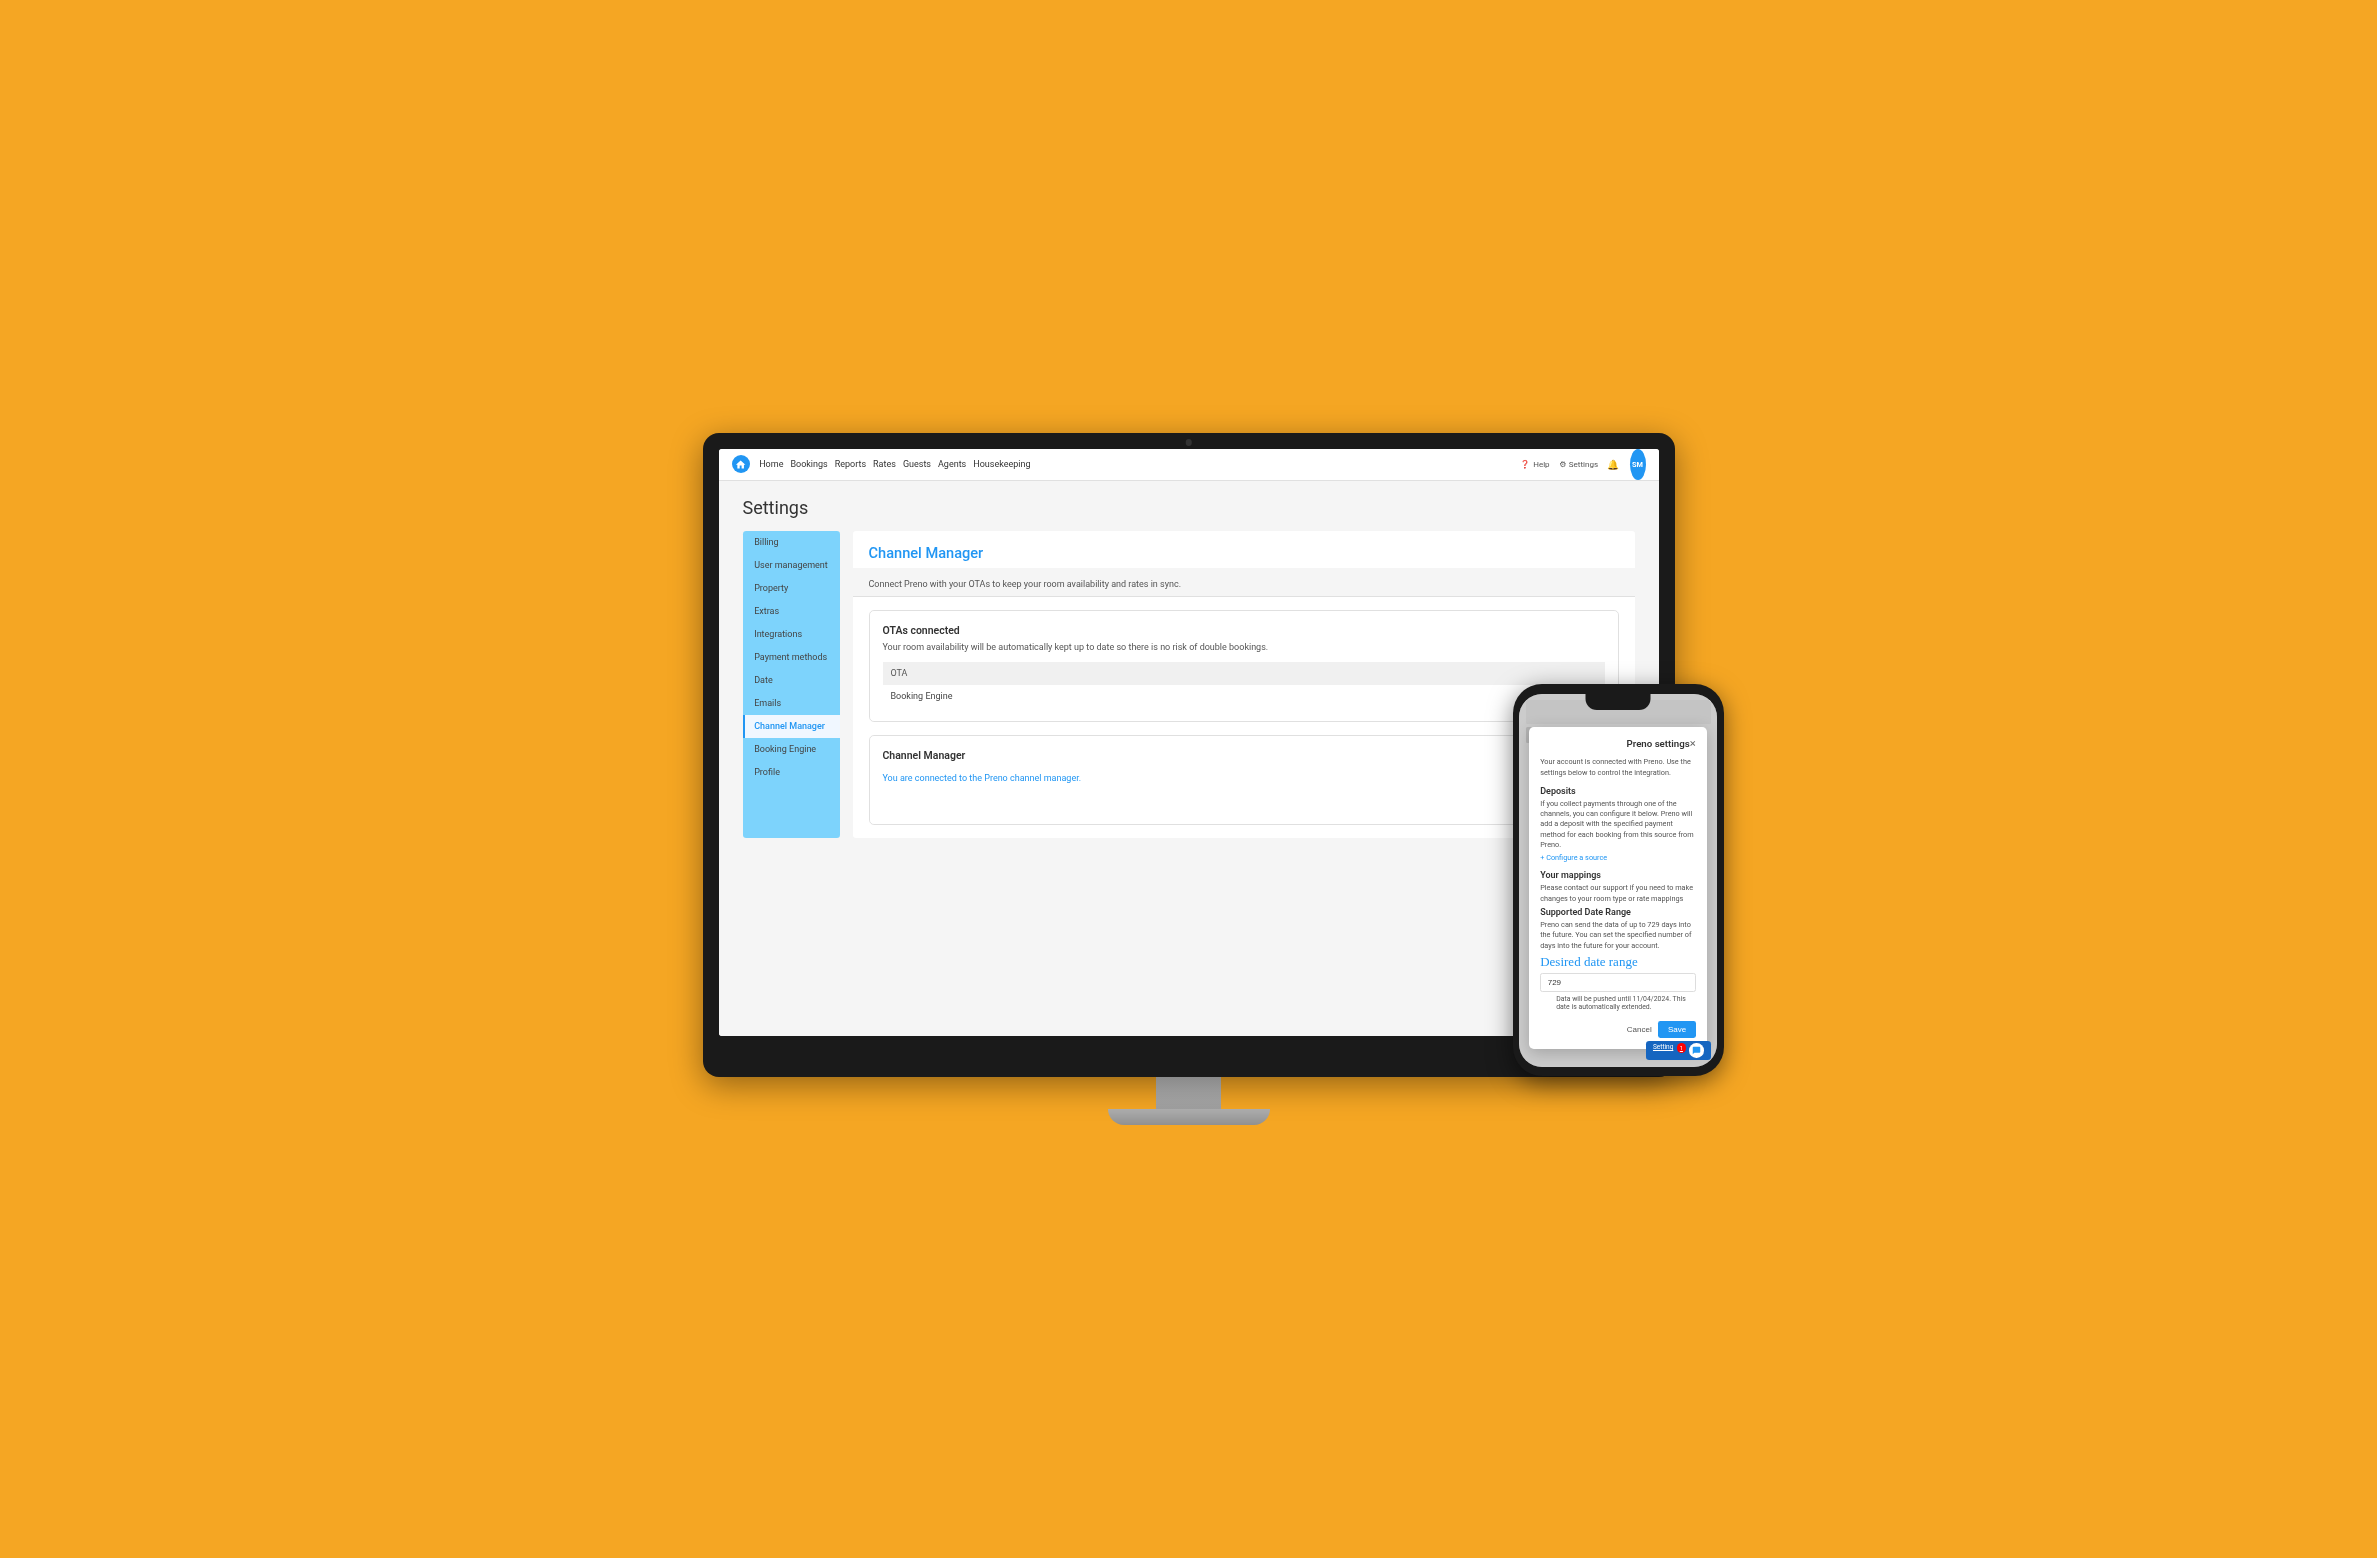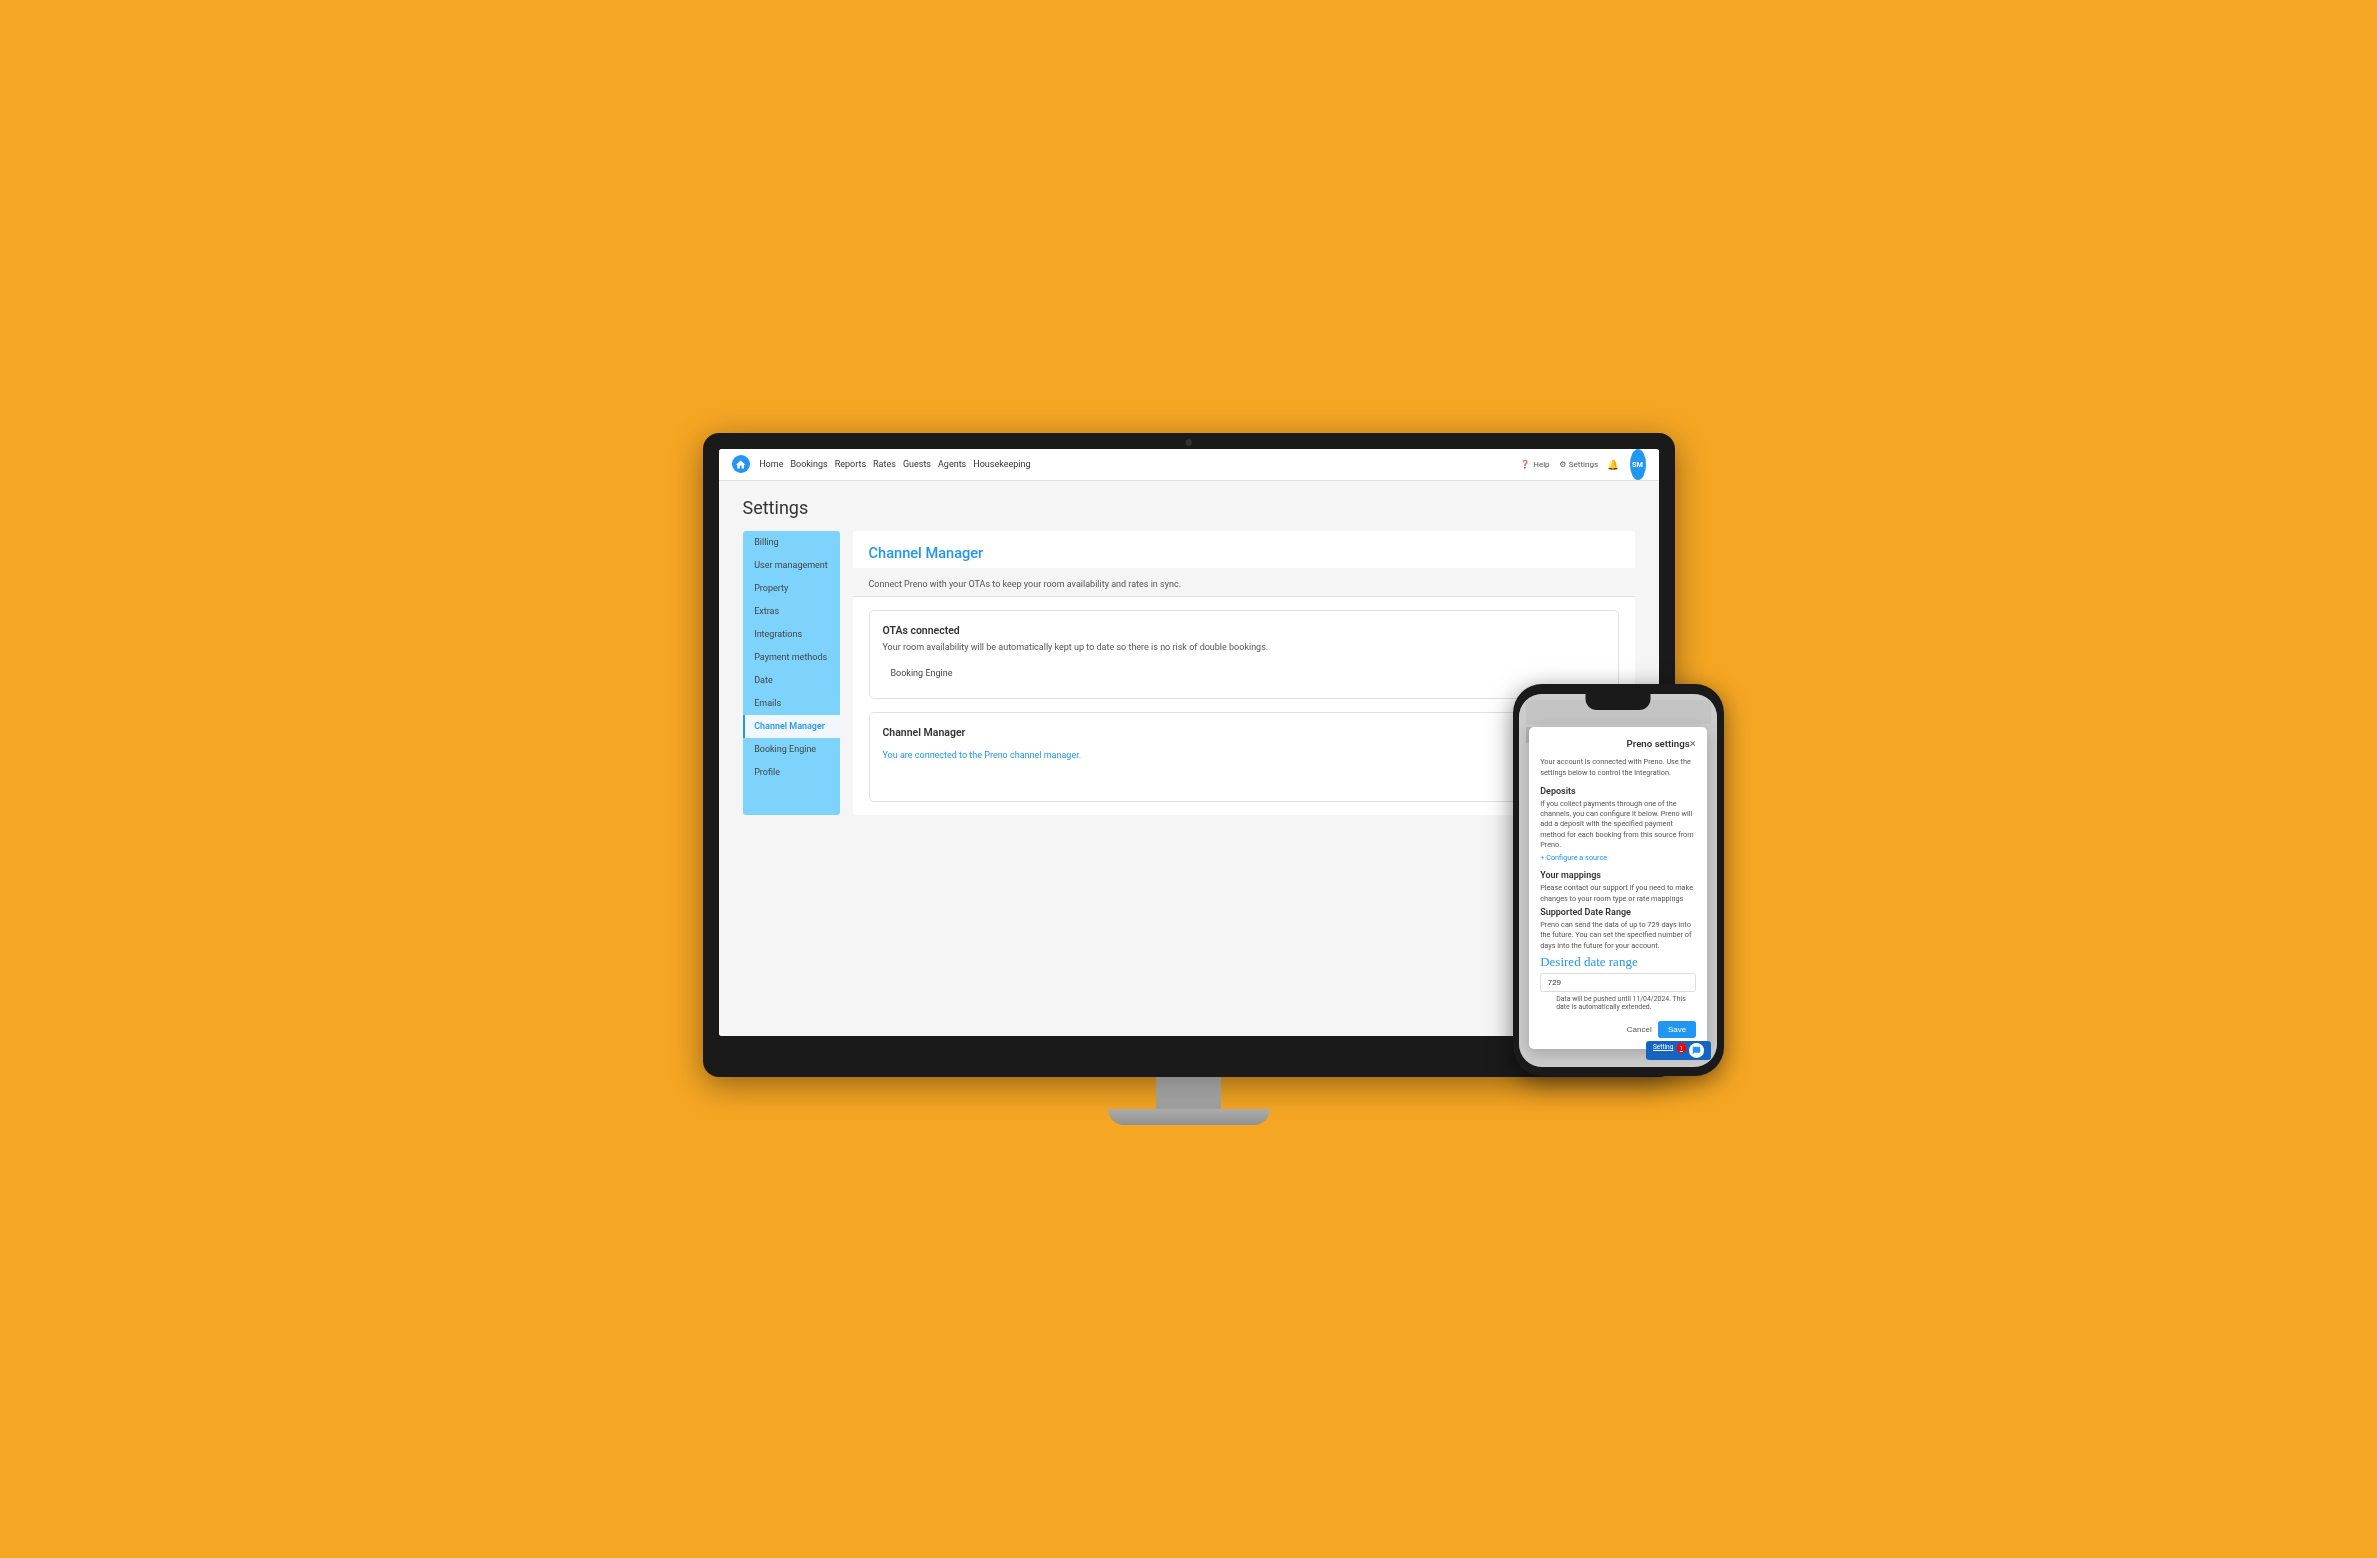--- a/index.html
+++ b/index.html
@@ -568,20 +568,21 @@
                       <span class="settings-subtitle">Connect Preno with your OTAs to keep your room availability and rates in sync.</span>
                     </div>
                   </div>
 
                   <div class="settings-body">
 
                     <div class="card">
                       <div class="card-body">
                         <div class="card-title">OTAs connected</div>
                         <div class="card-desc">Your room availability will be automatically kept up to date so there is no risk of double bookings.</div>
+                        <div class="ota-item highlighted">OTA</div>
                         <div class="ota-item">Booking Engine</div>
                       </div>
                     </div>
 
                     <div class="card channel-manager-card">
                       <div class="card-body">
                         <div class="card-title">Channel Manager</div>
                         <div class="connected-text">You are connected to the Preno channel manager.</div>
                         <button class="settings-btn">Settings</button>
                       </div>

